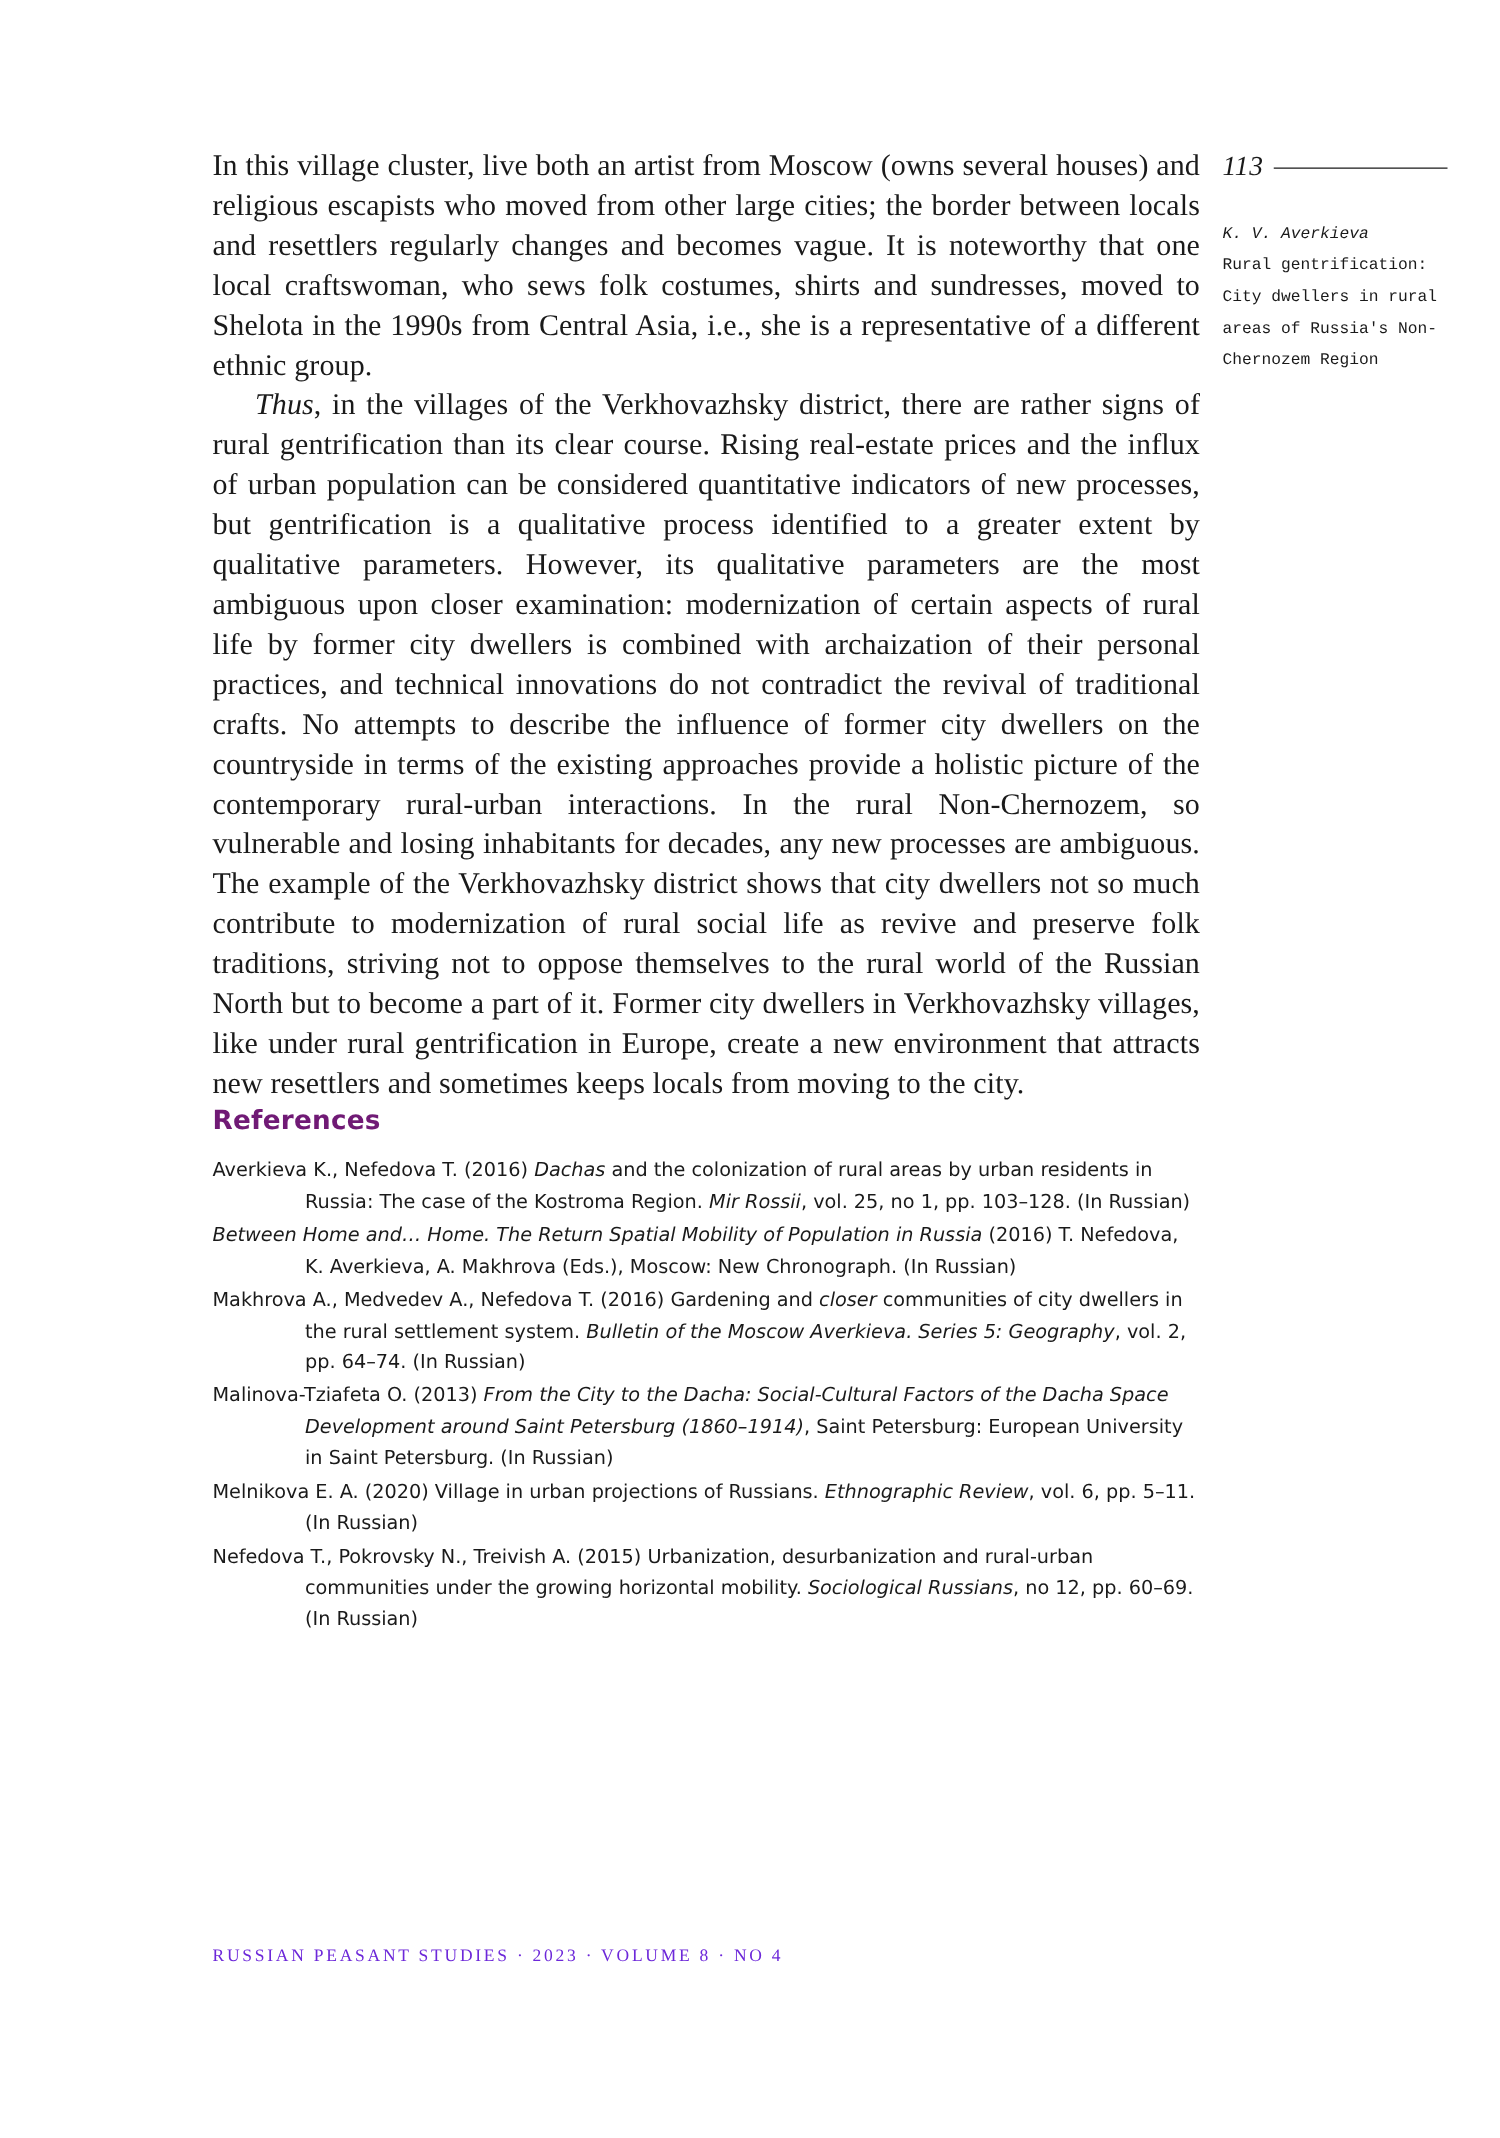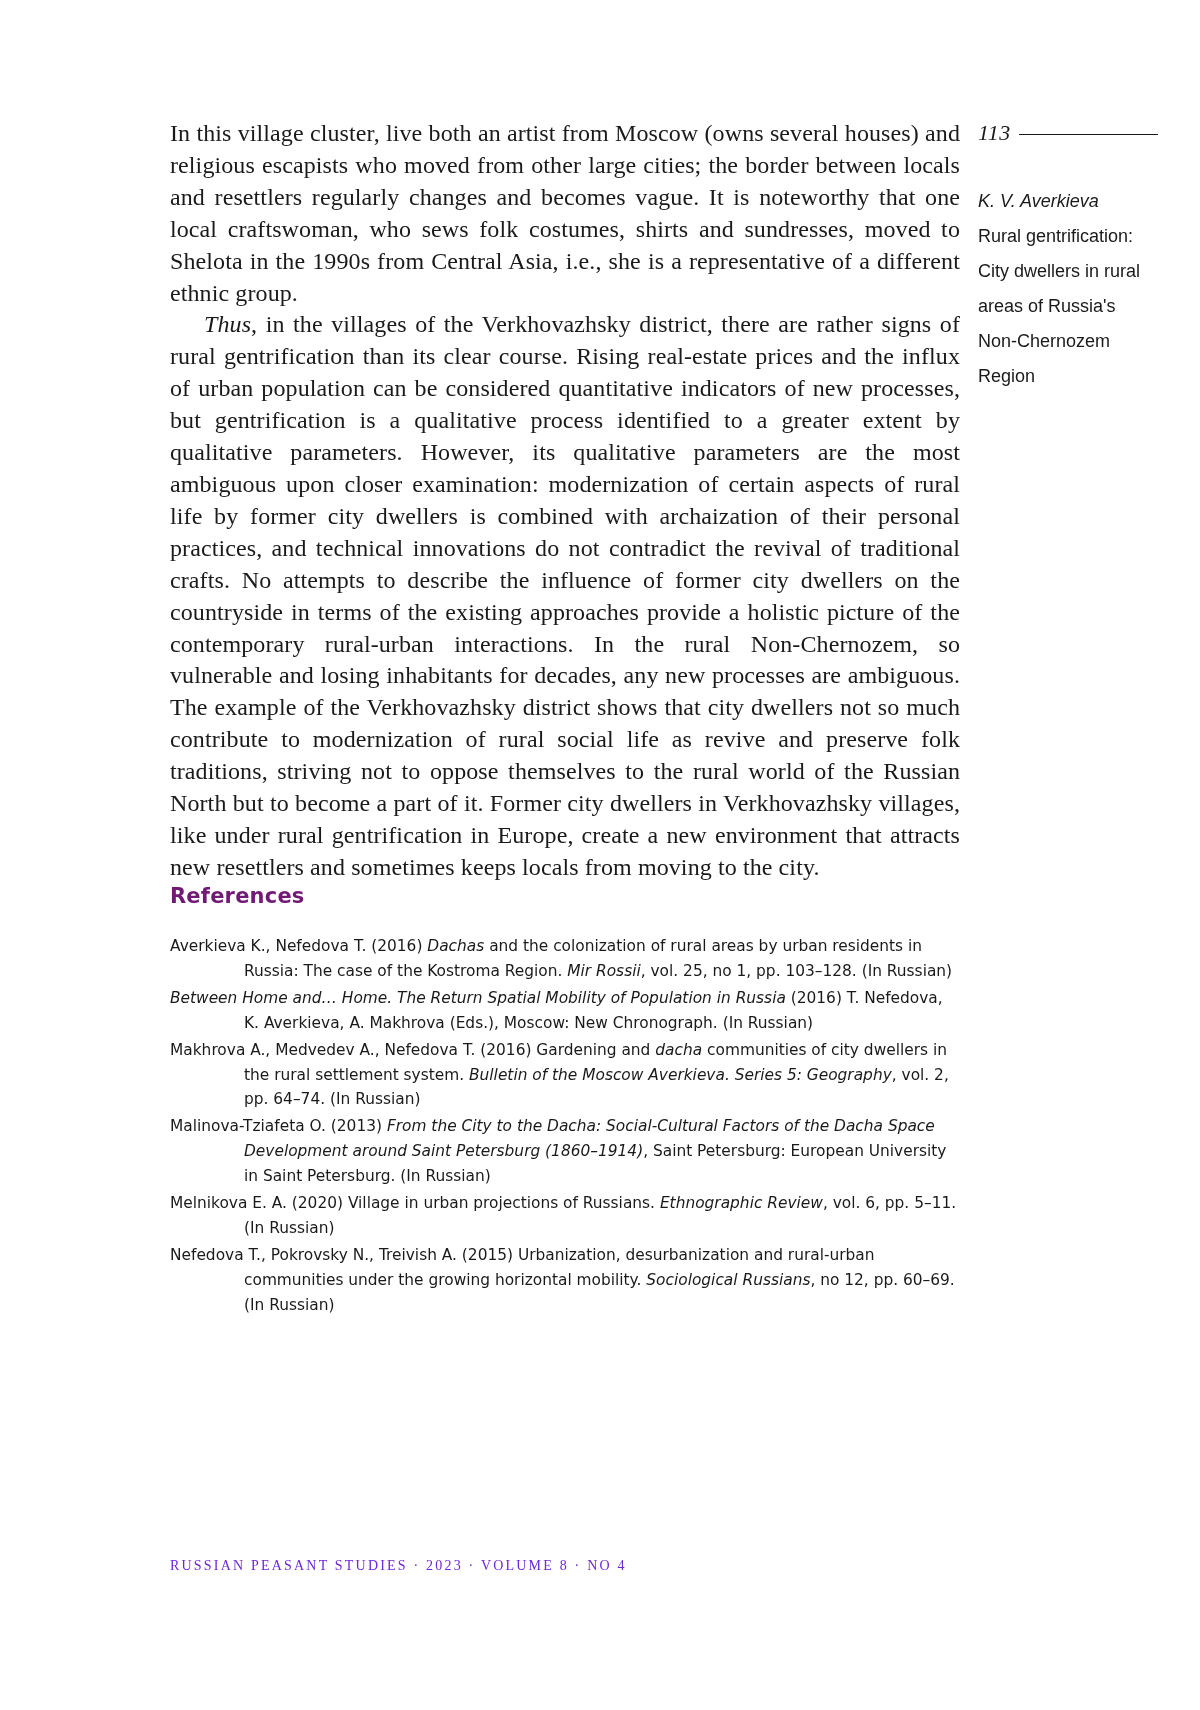--- a/index.html
+++ b/index.html
@@ -38,23 +38,23 @@
     color: #1a1a1a;
     white-space: nowrap;
   }
   .page-rule {
     flex: 1 1 auto;
     height: 1px;
     background: #1a1a1a;
     margin-top: 3px;
   }
   .running-head {
-    margin-top: 38px;
-    font-family: Liberation Sans, sans-serif;
-    font-size: 18px;
+    margin-top: 28px;
+    font-family: Liberation Mono, monospace;
+    font-size: 13px;
     line-height: 1.95;
     color: #1a1a1a;
   }
   .running-head .author {
     font-style: italic;
     display: block;
   }
   .running-head .title {
     display: block;
   }
@@ -82,21 +82,21 @@
 
   
   .refs-heading {
     font-family: "DejaVu Sans", sans-serif;
     font-weight: bold;
     font-size: 21px;
     letter-spacing: 0.2px;
     color: #701a75;
   }
   .refs-list {
-    margin-top: 26px;
+    margin-top: 16px;
   }
   .ref-item {
     font-family: "DejaVu Sans", sans-serif;
     font-size: 15.4px;
     line-height: 1.62;
     color: #1a1a1a;
     margin-bottom: 2px;
     padding-left: 74px;
     text-indent: -74px;
   }
@@ -135,21 +135,21 @@
 
     <p class="body-par">In this village cluster, live both an artist from Moscow (owns several houses) and religious escapists who moved from other large cities; the border between locals and resettlers regularly changes and becomes vague. It is noteworthy that one local craftswoman, who sews folk costumes, shirts and sundresses, moved to Shelota in the 1990s from Central Asia, i.e., she is a representative of a different ethnic group.</p>
 
     <p class="body-par indent"><span class="ital">Thus</span><span>, in the villages of the Verkhovazhsky district, there are rather signs of rural gentrification than its clear course. Rising real-estate prices and the influx of urban population can be considered quantitative indicators of new processes, but gentrification is a qualitative process identified to a greater extent by qualitative parameters. However, its qualitative parameters are the most ambiguous upon closer examination: modernization of certain aspects of rural life by former city dwellers is combined with archaization of their personal practices, and technical innovations do not contradict the revival of traditional crafts. No attempts to describe the influence of former city dwellers on the countryside in terms of the existing approaches provide a holistic picture of the contemporary rural-urban interactions. In the rural Non-Chernozem, so vulnerable and losing inhabitants for decades, any new processes are ambiguous. The example of the Verkhovazhsky district shows that city dwellers not so much contribute to modernization of rural social life as revive and preserve folk traditions, striving not to oppose themselves to the rural world of the Russian North but to become a part of it. Former city dwellers in Verkhovazhsky villages, like under rural gentrification in Europe, create a new environment that attracts new resettlers and sometimes keeps locals from moving to the city.</span></p>
 
     <div class="refs-heading">References</div>
 
     <div class="refs-list" id="refs-list">
         <div class="ref-item"><span>Averkieva K., Nefedova T. (2016) </span><span class="ital">Dachas</span><span> and the colonization of rural areas by urban residents in Russia: The case of the Kostroma Region. </span><span class="ital">Mir Rossii</span><span>, vol. 25, no 1, pp. 103–128. (In Russian)</span></div>
         <div class="ref-item"><span class="ital">Between Home and… Home. The Return Spatial Mobility of Population in Russia</span><span> (2016) T. Nefedova, K. Averkieva, A. Makhrova (Eds.), Moscow: New Chronograph. (In Russian)</span></div>
-        <div class="ref-item"><span>Makhrova A., Medvedev A., Nefedova T. (2016) Gardening and </span><span class="ital">dacha</span><span> communities of city dwellers in the rural settlement system. </span><span class="ital">Bulletin of the Moscow Averkieva. Series 5: Geography</span><span>, vol. 2, pp. 64–74. (In Russian)</span></div>
+        <div class="ref-item"><span>Makhrova A., Medvedev A., Nefedova T. (2016) Gardening and </span><span class="ital">closer</span><span> communities of city dwellers in the rural settlement system. </span><span class="ital">Bulletin of the Moscow Averkieva. Series 5: Geography</span><span>, vol. 2, pp. 64–74. (In Russian)</span></div>
         <div class="ref-item"><span>Malinova-Tziafeta O. (2013) </span><span class="ital">From the City to the Dacha: Social-Cultural Factors of the Dacha Space Development around Saint Petersburg (1860–1914)</span><span>, Saint Petersburg: European University in Saint Petersburg. (In Russian)</span></div>
         <div class="ref-item"><span>Melnikova E. A. (2020) Village in urban projections of Russians. </span><span class="ital">Ethnographic Review</span><span>, vol. 6, pp. 5–11. (In Russian)</span></div>
         <div class="ref-item"><span>Nefedova T., Pokrovsky N., Treivish A. (2015) Urbanization, desurbanization and rural-urban communities under the growing horizontal mobility. </span><span class="ital">Sociological Russians</span><span>, no 12, pp. 60–69. (In Russian)</span></div>
       </div>
 
   </div>
 
   <div class="footer">RUSSIAN PEASANT STUDIES · 2023 · VOLUME 8 · No 4</div>
 
 </div>

